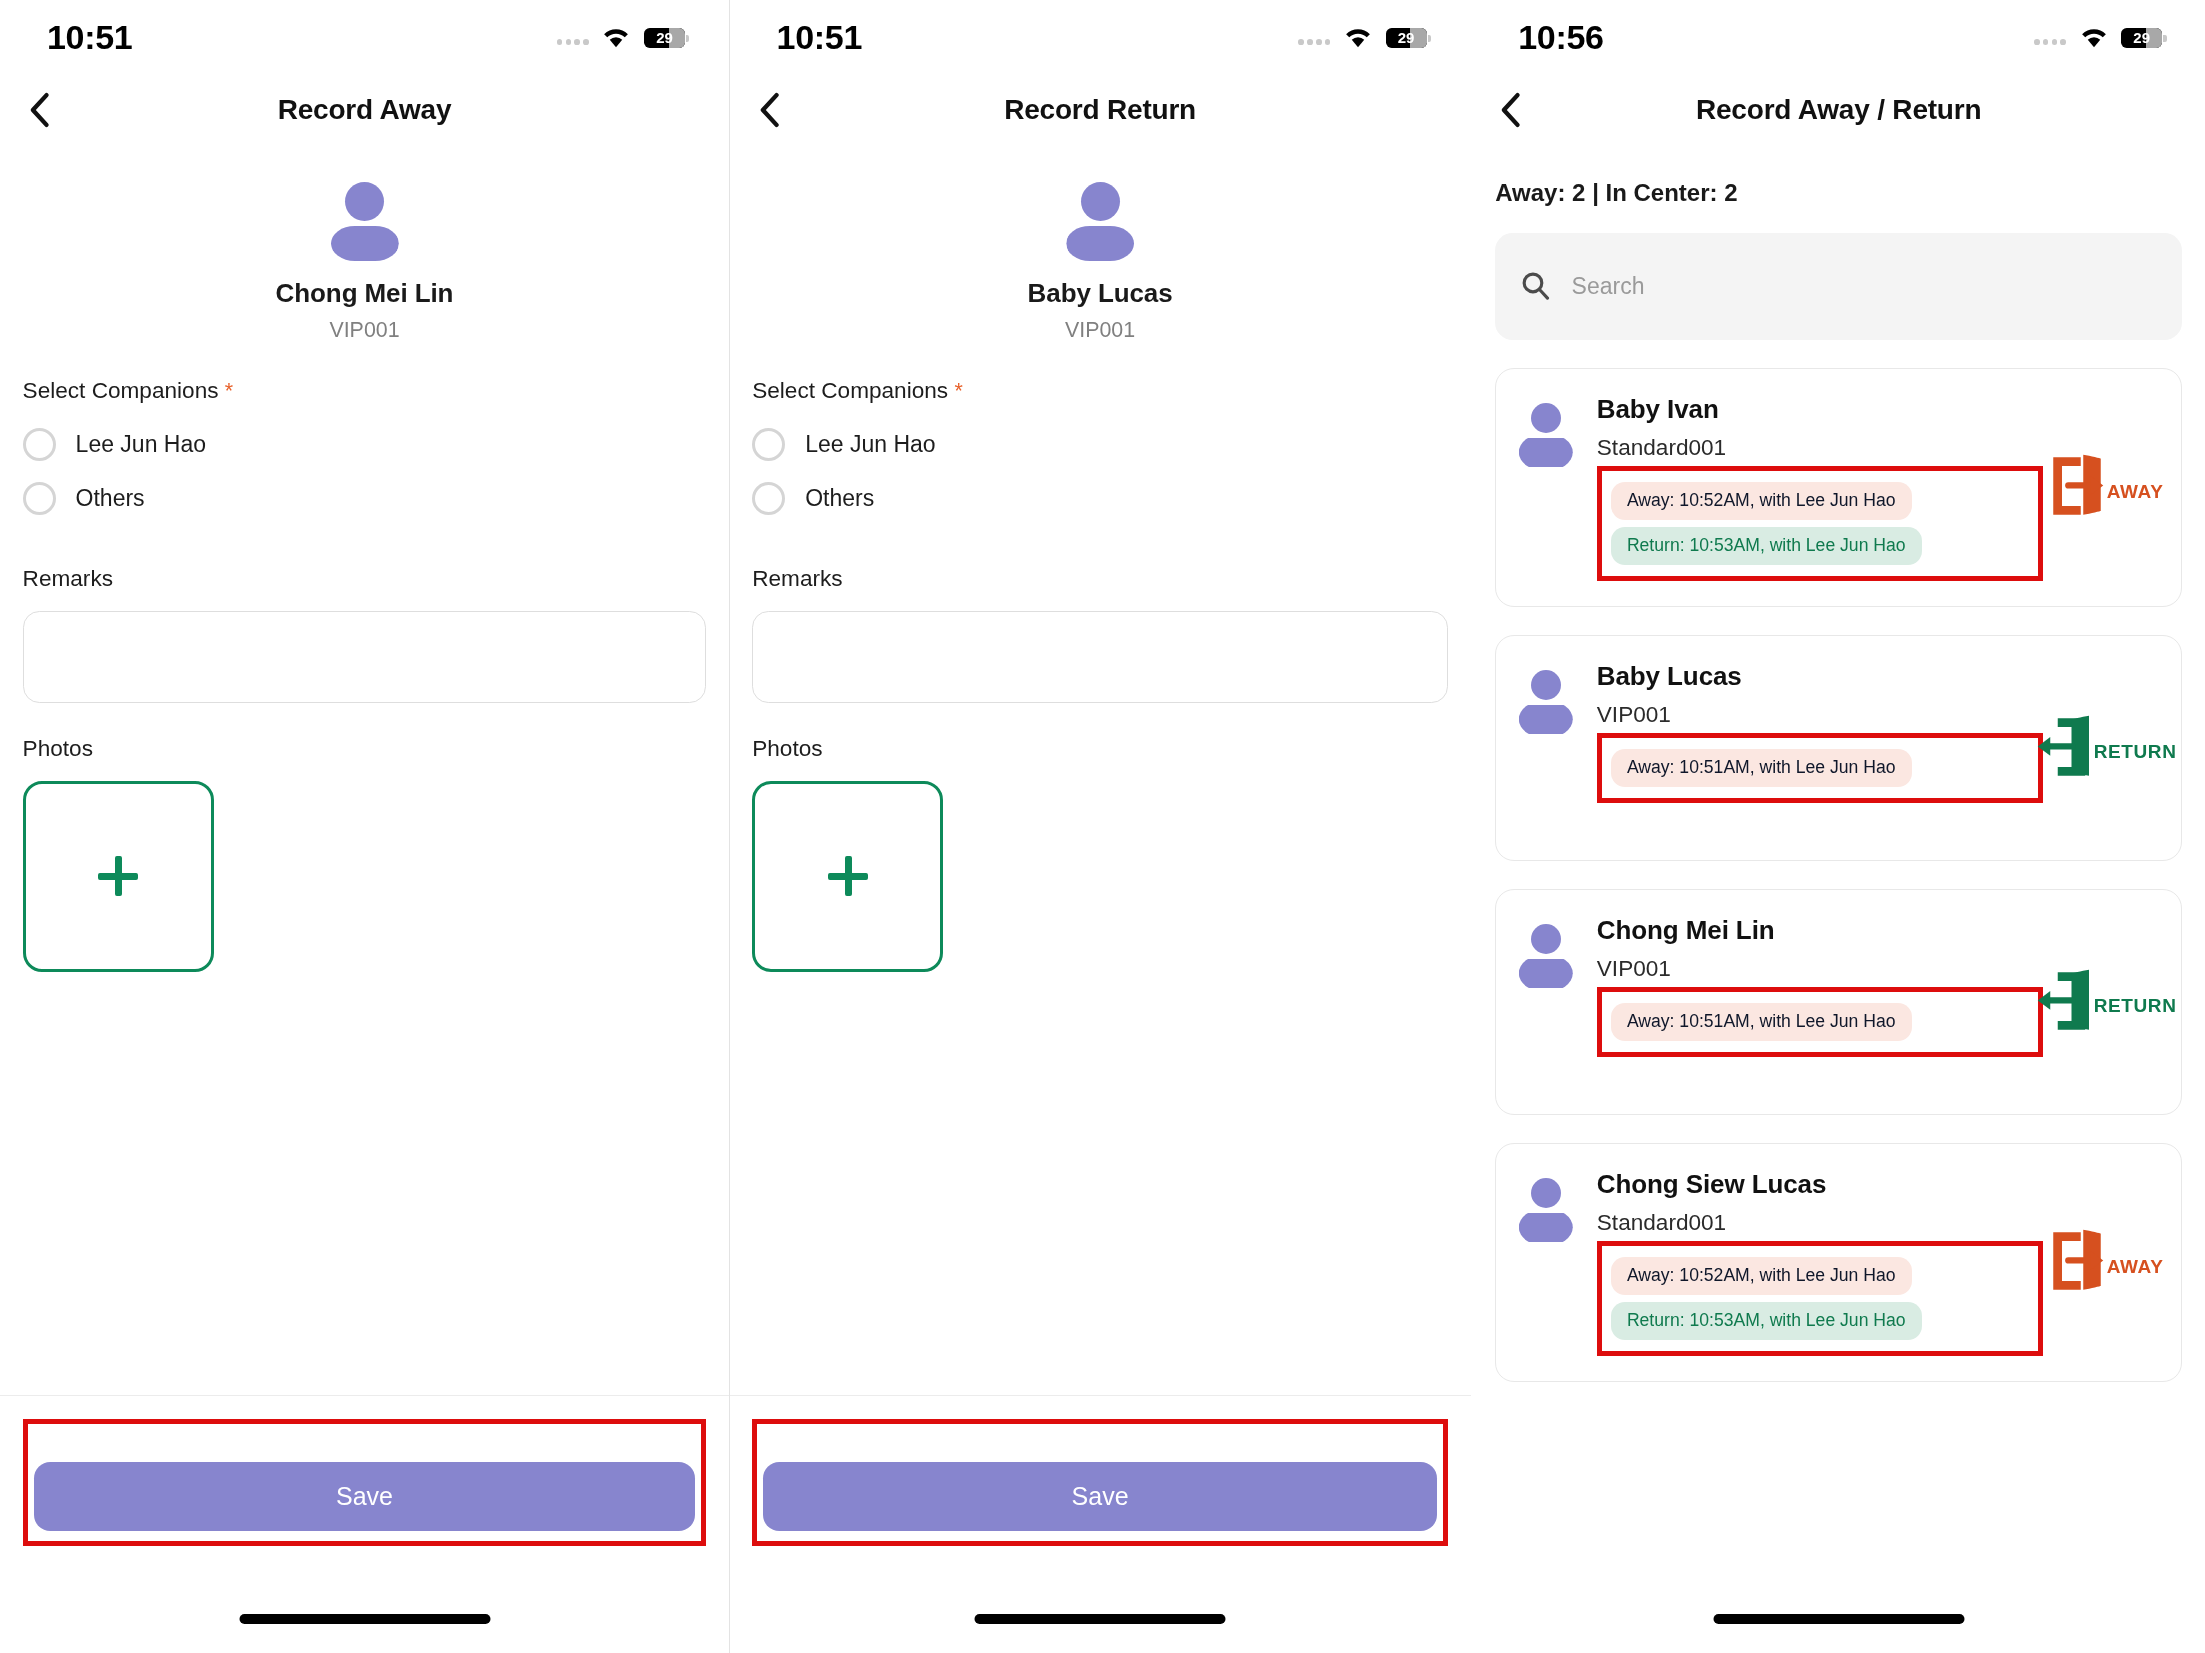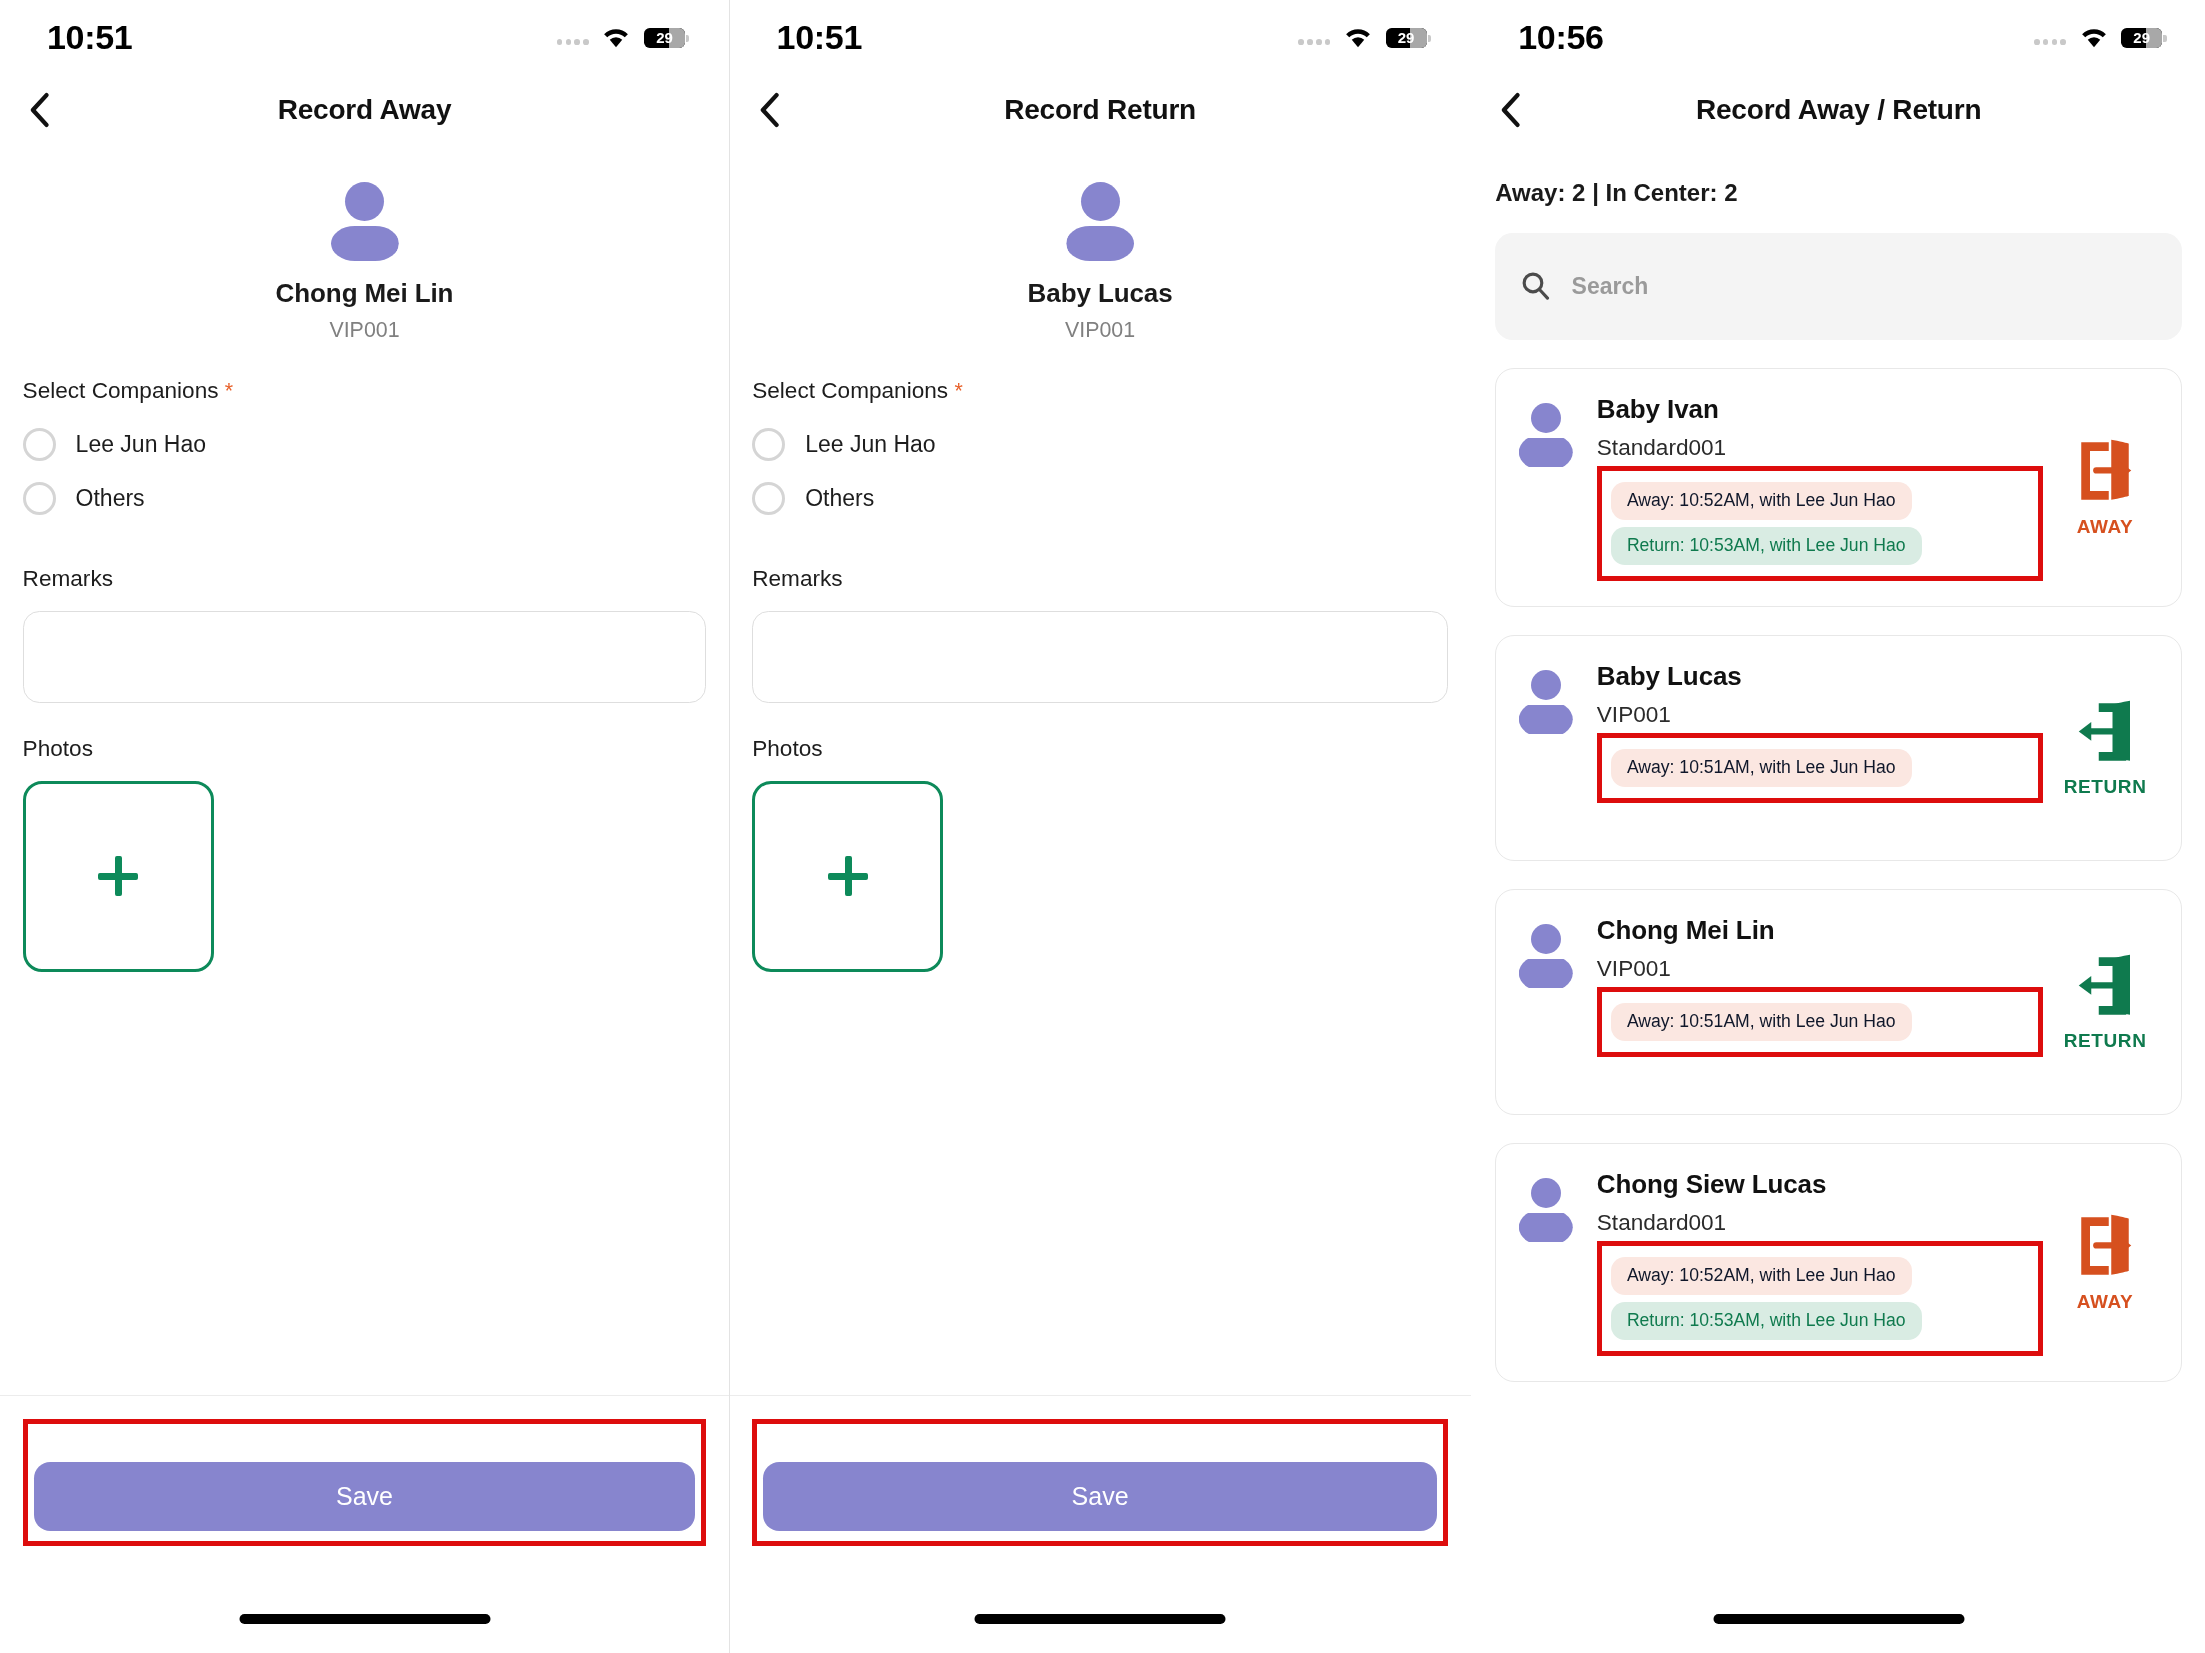--- a/index.html
+++ b/index.html
@@ -224,21 +224,21 @@
   .search-bar {
     margin-top: 26px;
     height: 107px;
     background: #f4f4f4;
     border-radius: 17.6px;
     display: flex; align-items: center;
     gap: 21.4px;
     padding: 0 26px;
     cursor: text;
   }
-  .search-ph { font-size: 23px; color: #9a9a9a; font-weight: bold; }
+  .search-ph { font-size: 23px; color: #9a9a9a; }
 
   .card {
     margin-top: 28px;
     background: #fff;
     border: 1.9px solid #e8e8e8;
     border-radius: 19px;
     padding: 25px 22.6px 25px 22.6px;
     display: flex;
     align-items: flex-start;
     position: relative;
@@ -283,21 +283,21 @@
     font-size: 17.6px;
     margin: 3.8px 0;
   }
   .badge.away { background: #fbe7e1; color: #0f172a; }
   .badge.ret  { background: #d9ece3; color: #0f7a4e; }
   .badge-line { display: block; }
 
   .card-action {
     width: 107px;
     flex: 0 0 auto;
-    display: flex; flex-direction: column;
+    display: flex; flex-direction: row;
     align-items: center; justify-content: center;
     align-self: center;
     cursor: pointer;
   }
   .action-label {
     margin-top: 8.8px;
     font-size: 19px;
     font-weight: 700;
     letter-spacing: 0.6px;
   }

